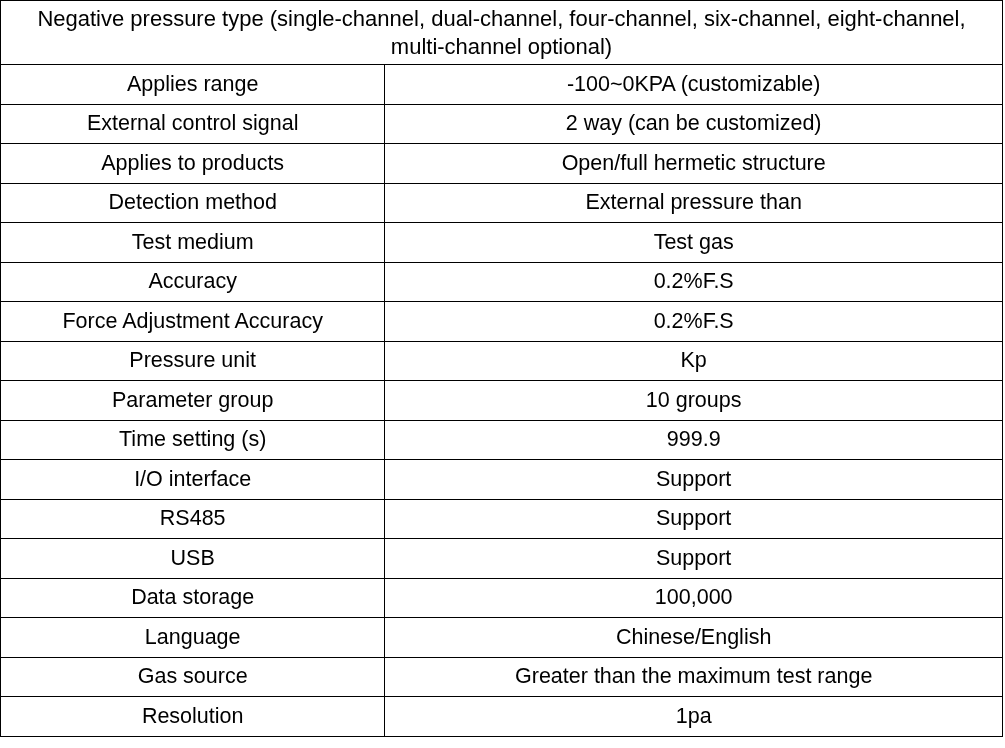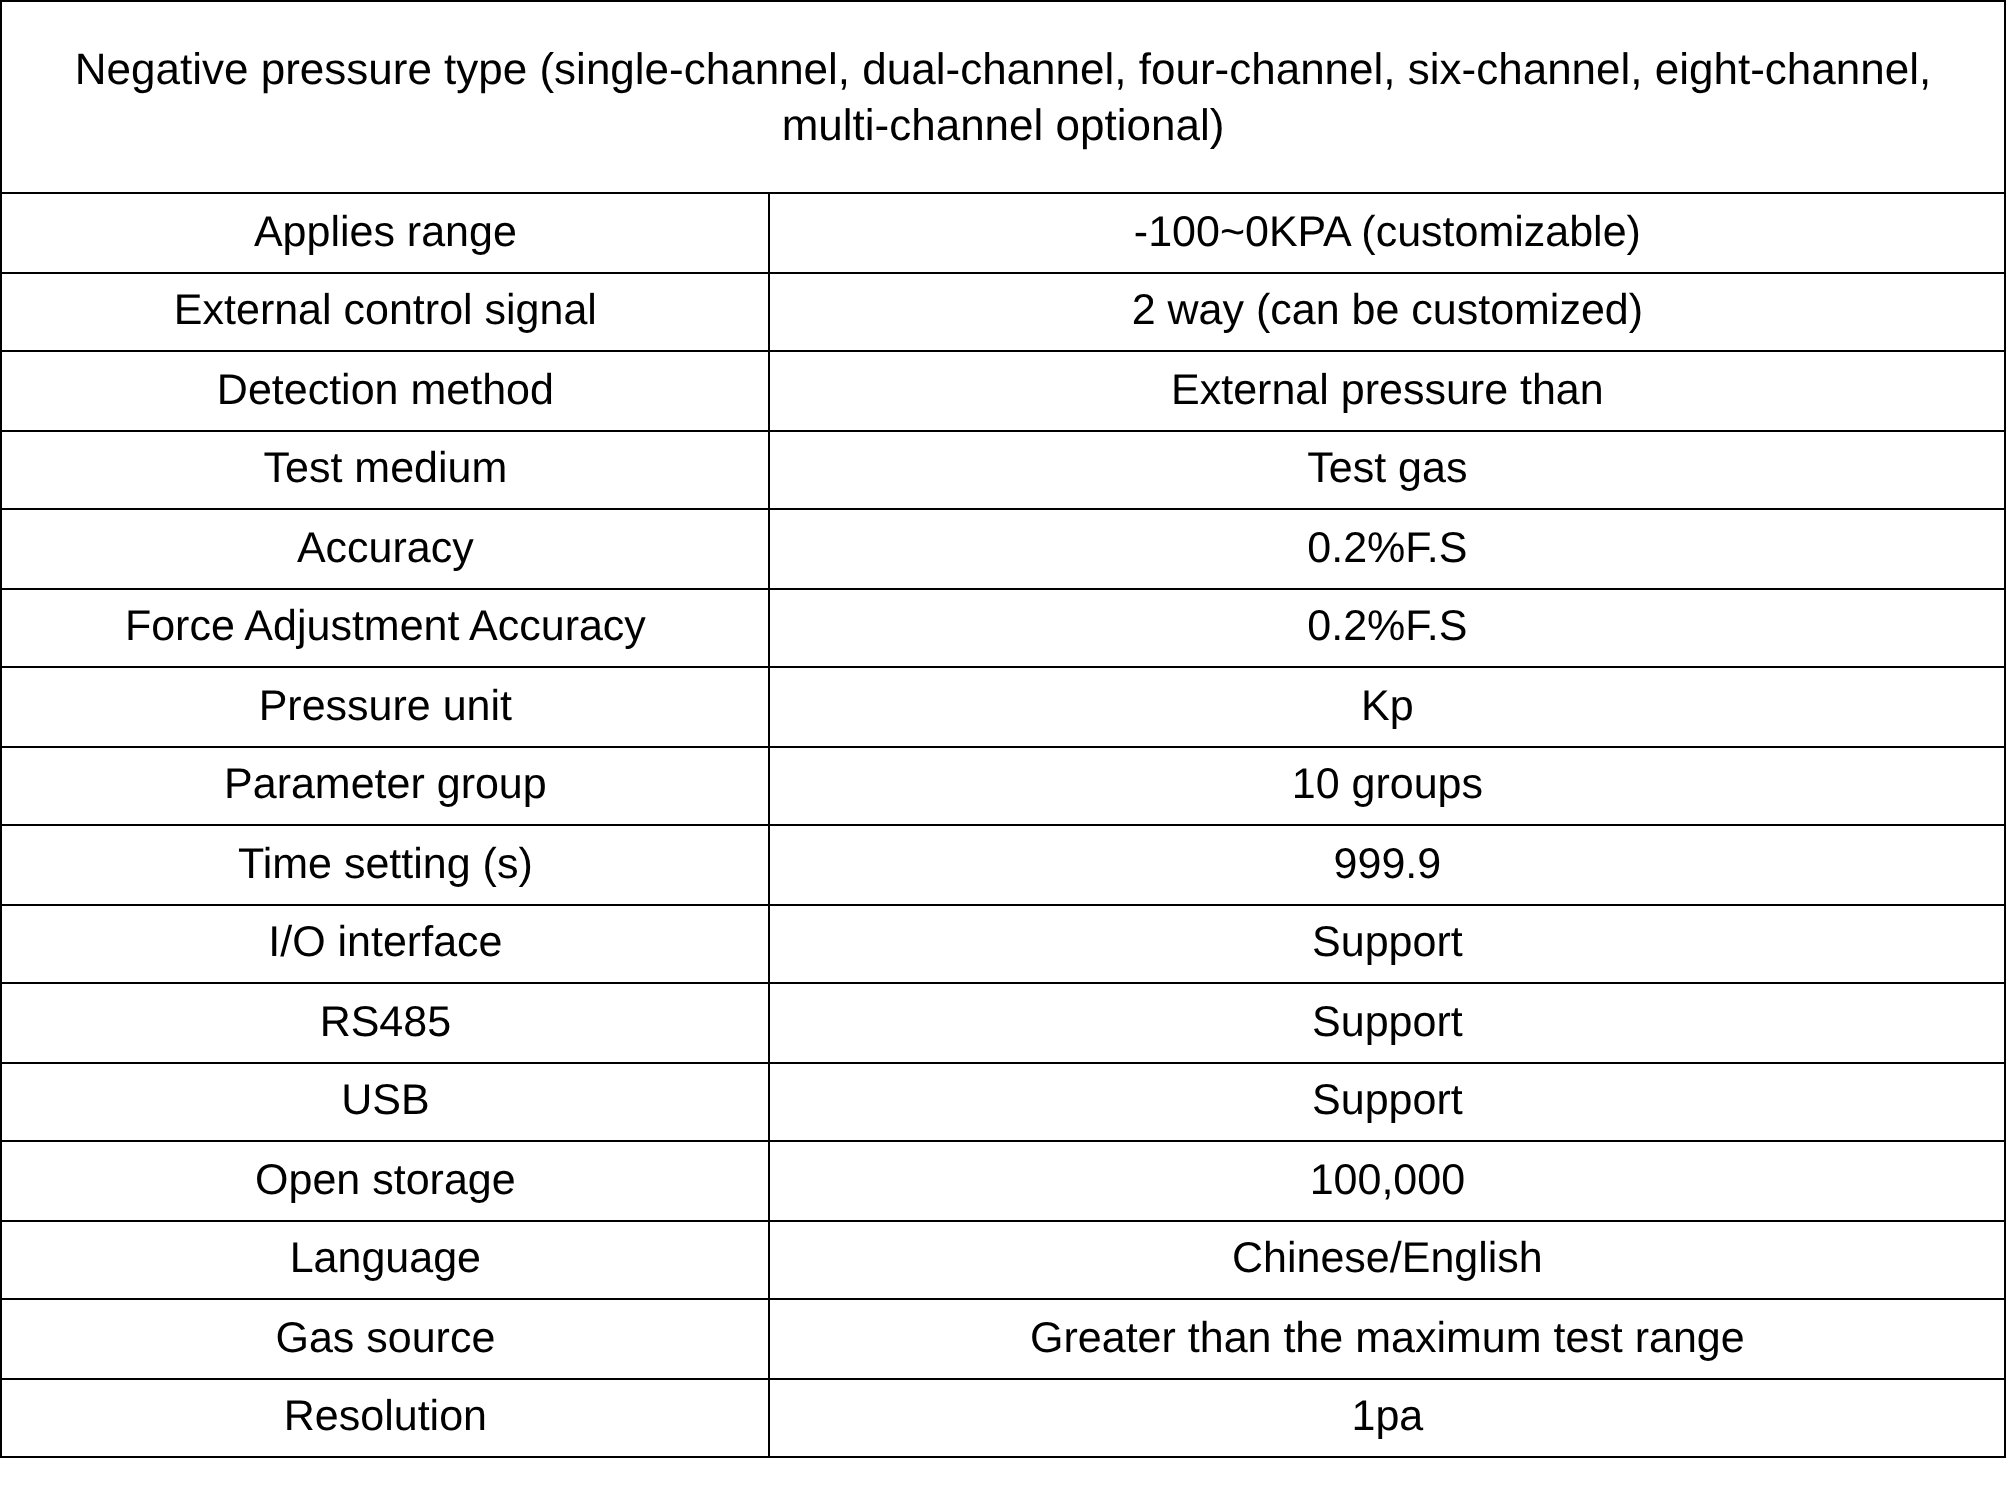--- a/index.html
+++ b/index.html
@@ -24,21 +24,21 @@
     border: 1px solid #000000;
     text-align: center;
     vertical-align: middle;
     font-size: 21.5px;
     line-height: 1.18;
     padding: 2px 4px;
     font-weight: 400;
   }
   .spec-table td.header-cell {
     font-size: 22px;
-    padding: 20px 10px;
+    padding: 4px 10px;
     line-height: 1.25;
   }
   .col-label { width: 384px; }
   .col-value { width: 617px; }
   .row-body td { height: 34.5px; }
 </style>
 </head>
 <body>
 
 <table class="spec-table">
@@ -50,20 +50,24 @@
     <tr>
       <td class="header-cell" colspan="2">Negative pressure type (single-channel, dual-channel, four-channel, six-channel, eight-channel, multi-channel optional)</td>
     </tr>
     <tr class="row-body">
       <td>Applies range</td>
       <td>-100~0KPA (customizable)</td>
     </tr>
     <tr class="row-body">
       <td>External control signal</td>
       <td>2 way (can be customized)</td>
+    </tr>
+    <tr class="row-body">
+      <td>Applies to products</td>
+      <td>Open/full hermetic structure</td>
     </tr>
     <tr class="row-body">
       <td>Detection method</td>
       <td>External pressure than</td>
     </tr>
     <tr class="row-body">
       <td>Test medium</td>
       <td>Test gas</td>
     </tr>
     <tr class="row-body">
@@ -92,21 +96,21 @@
     </tr>
     <tr class="row-body">
       <td>RS485</td>
       <td>Support</td>
     </tr>
     <tr class="row-body">
       <td>USB</td>
       <td>Support</td>
     </tr>
     <tr class="row-body">
-      <td>Open storage</td>
+      <td>Data storage</td>
       <td>100,000</td>
     </tr>
     <tr class="row-body">
       <td>Language</td>
       <td>Chinese/English</td>
     </tr>
     <tr class="row-body">
       <td>Gas source</td>
       <td>Greater than the maximum test range</td>
     </tr>

